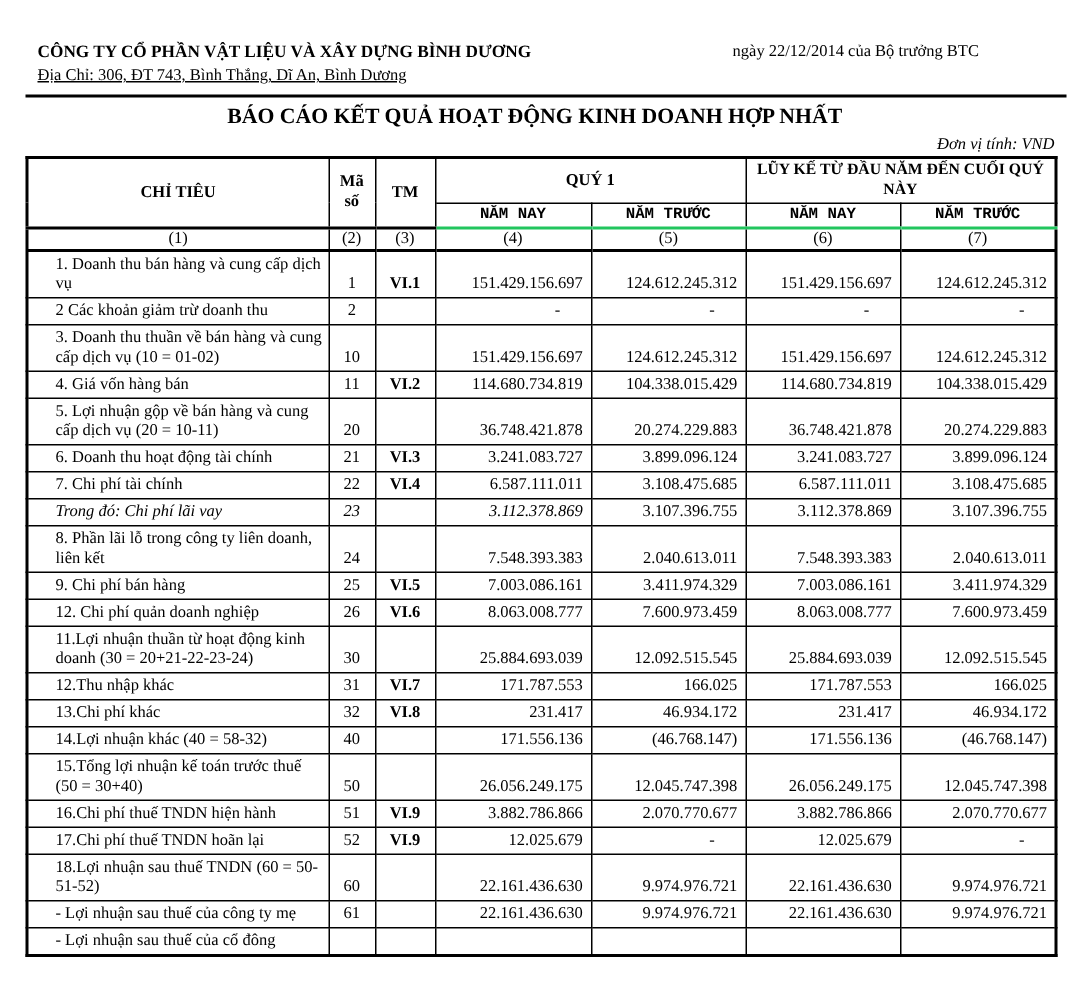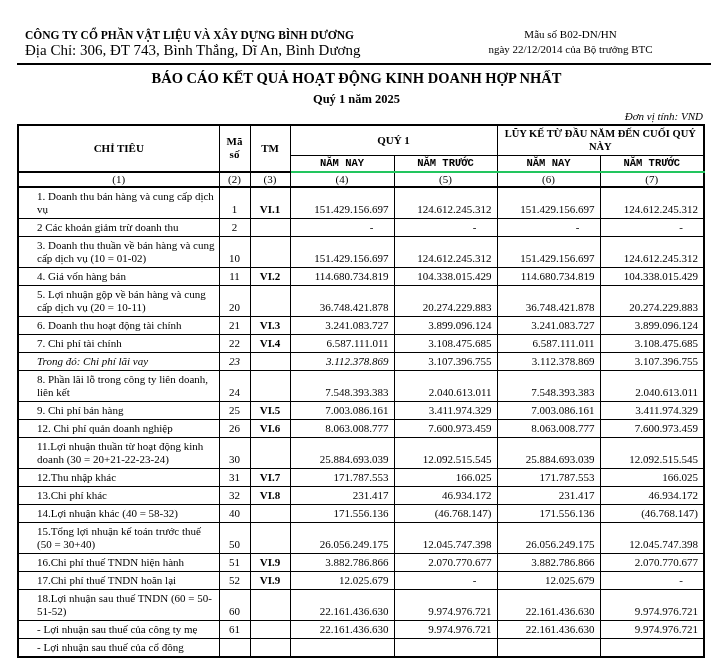--- a/index.html
+++ b/index.html
@@ -13,21 +13,21 @@
   .page { position: relative; width: 713px; height: 671px; border-radius: 19px; }
 
   
   .letterhead {
     display: flex;
     justify-content: space-between;
     padding: 27px 10px 0 25px;
   }
   .lh-left { max-width: 400px; }
   .company { font-size: 11.5px; font-weight: bold; line-height: 16px; white-space: nowrap; }
-  .address { font-size: 15px; line-height: 15px; }
+  .address { font-size: 11px; line-height: 15px; text-decoration: underline; }
   .lh-right { width: 265px; text-align: center; font-size: 11px; line-height: 14.5px; }
 
   .rule {
     margin: 5px 2px 0 17px;
     width: 694px; height: 2px;
     background: #000;
   }
 
   .title { margin-top: 5px; text-align: center; font-size: 14.5px; font-weight: bold; }
   .subtitle { margin-top: 5px; text-align: center; font-size: 12.5px; font-weight: bold; }
@@ -75,29 +75,27 @@
 <body>
 
 <div class="page">
 
   <div class="letterhead">
     <div class="lh-left">
       <div class="company">CÔNG TY CỔ PHẦN VẬT LIỆU VÀ XÂY DỰNG BÌNH DƯƠNG</div>
       <div class="address">Địa Chỉ: 306, ĐT 743, Bình Thắng, Dĩ An, Bình Dương</div>
     </div>
     <div class="lh-right">
-      <div>Mẫu số B02-DN/HN</div>
       <div>ngày 22/12/2014 của Bộ trưởng BTC</div>
     </div>
   </div>
 
   <div class="rule"></div>
 
   <div class="title">BÁO CÁO KẾT QUẢ HOẠT ĐỘNG KINH DOANH HỢP NHẤT</div>
-  <div class="subtitle">Quý 1 năm 2025</div>
   <div class="unit-note">Đơn vị tính: VND</div>
 
   <table>
     <colgroup>
       <col style="width:201px">
         <col style="width:31px">
         <col style="width:40px">
       <col style="width:104px">
         <col style="width:103px">
         <col style="width:103px">

